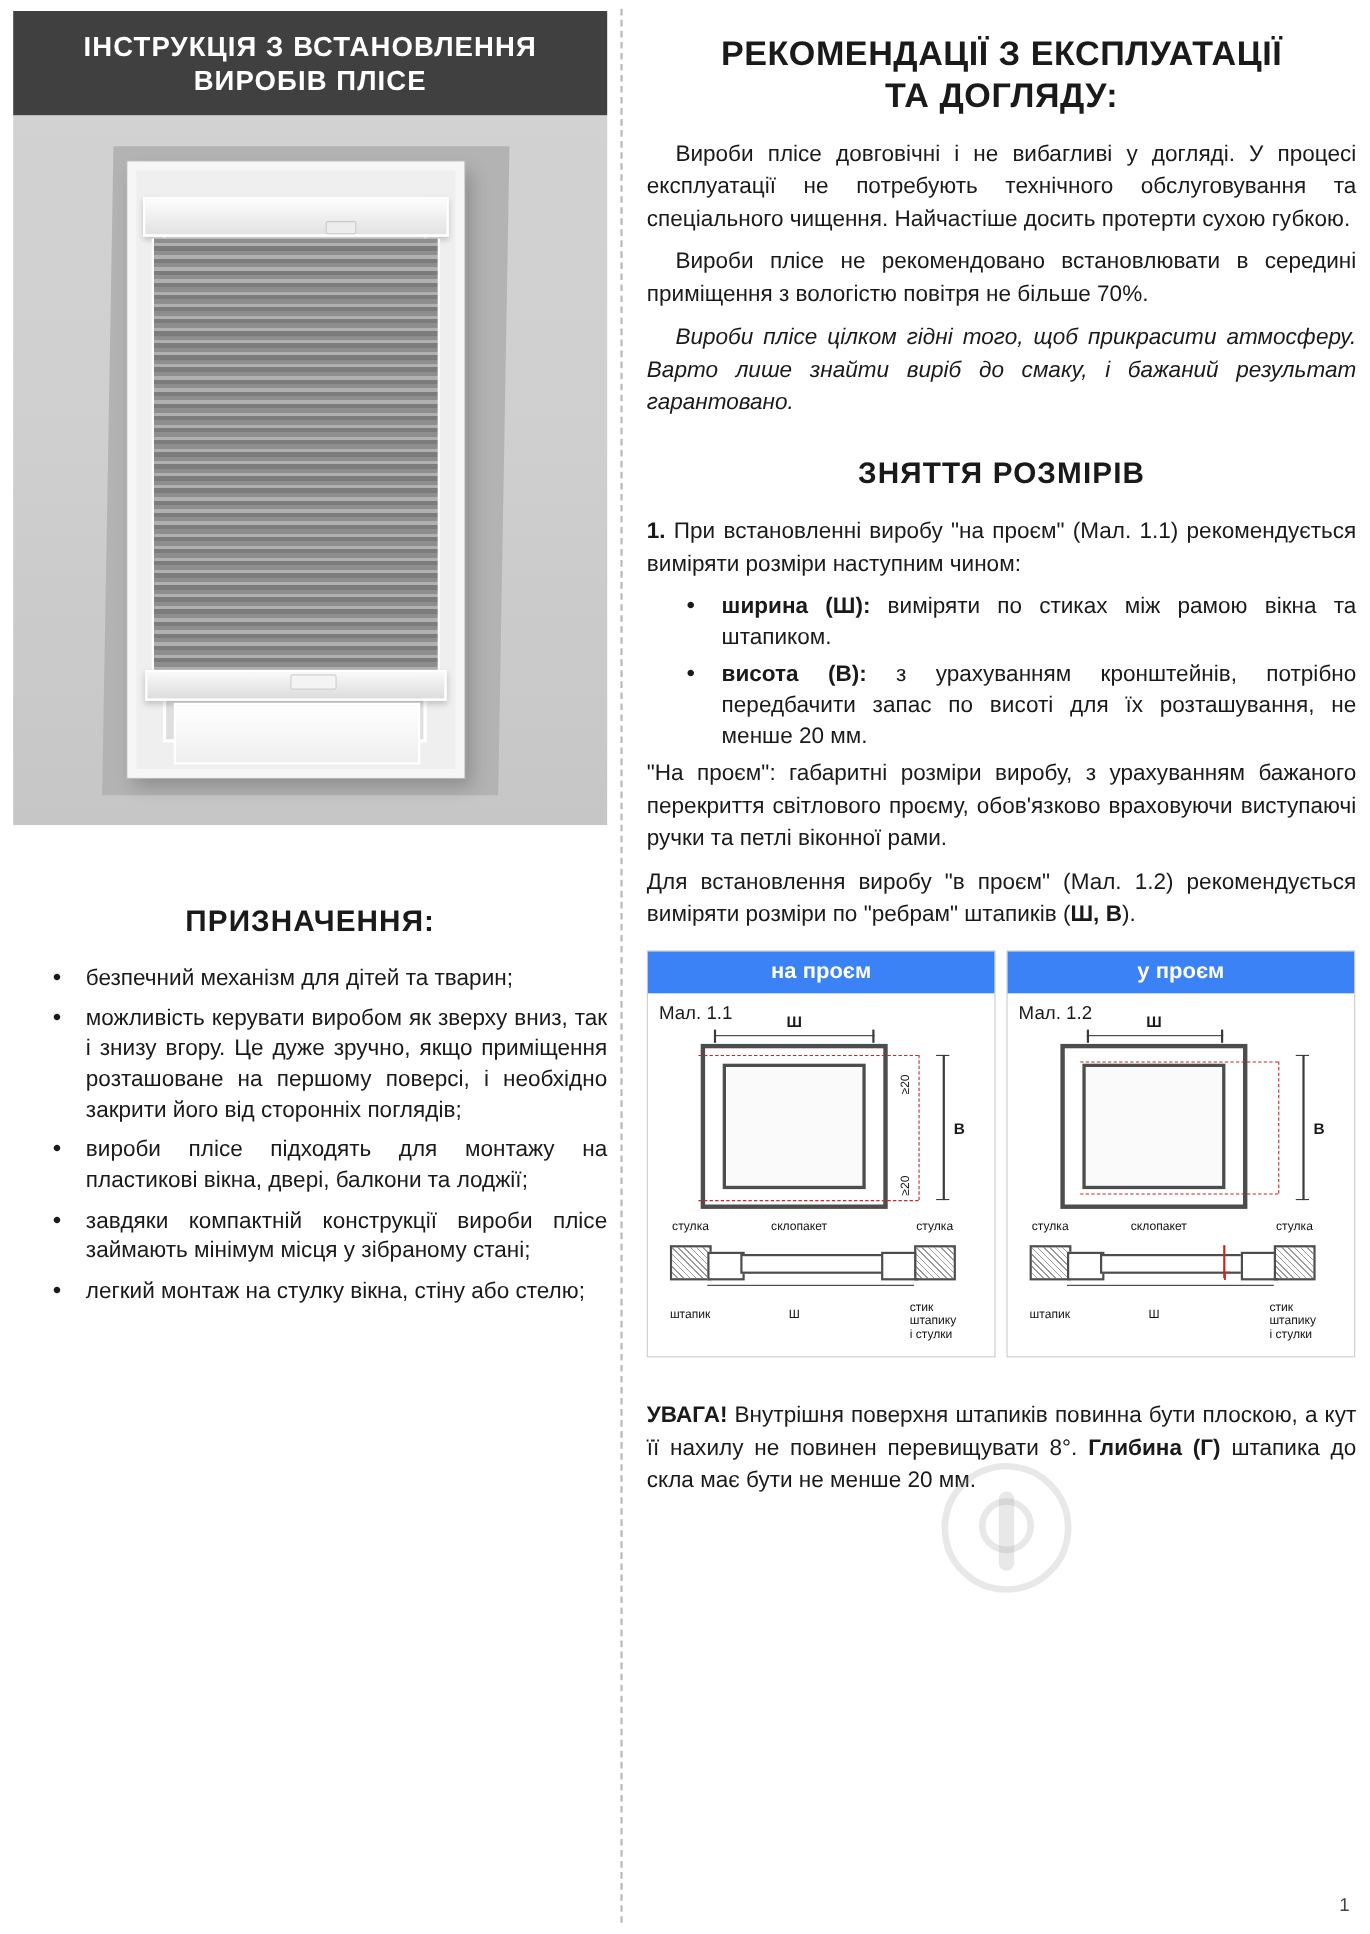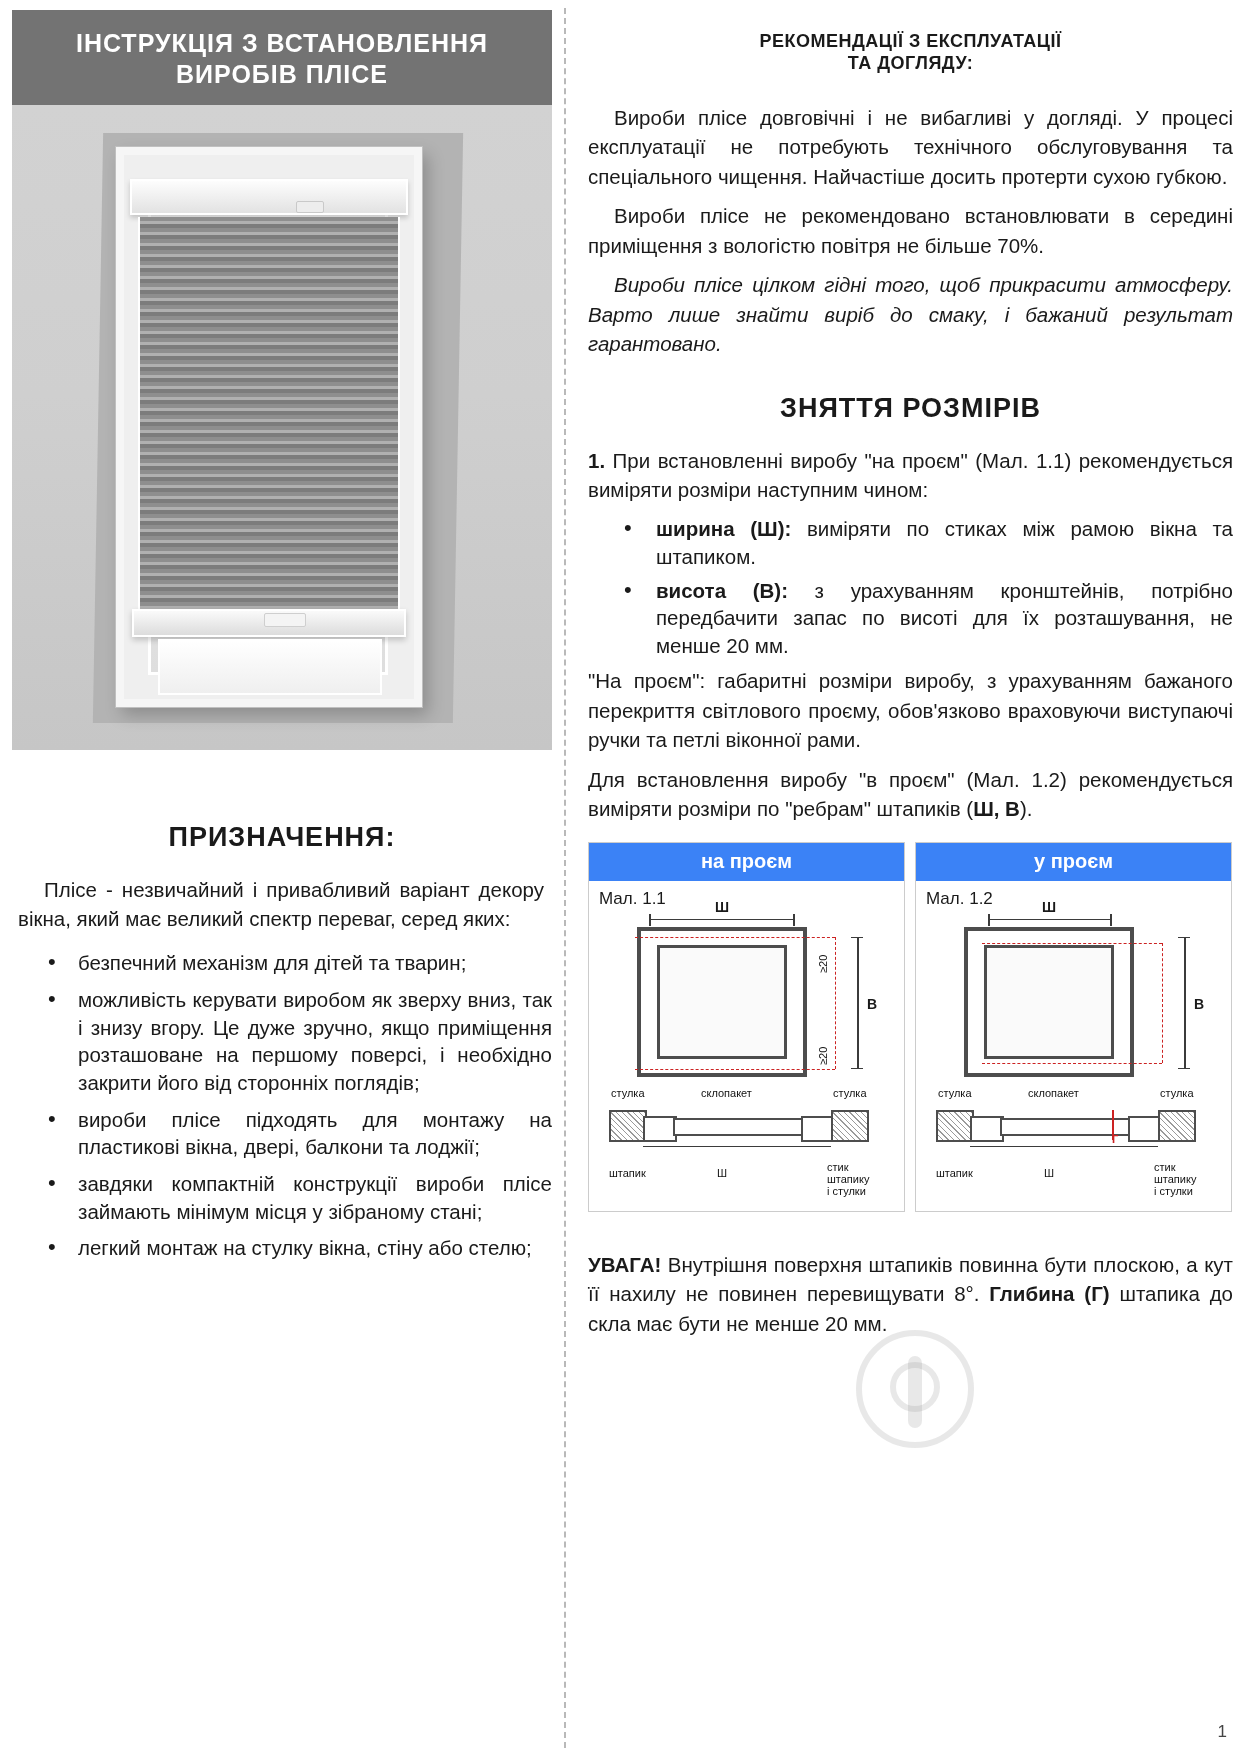--- a/index.html
+++ b/index.html
@@ -41,21 +41,21 @@
     position: absolute;
     left: 564px;
     top: 8px;
     width: 0;
     height: 1740px;
     border-left: 2px dashed #b9b9b9;
   }
 
   
   .header-bar {
-    background: #737373;
+    background: #404040;
     color: #ffffff;
     text-align: center;
     padding: 18px 10px 16px 10px;
     font-size: 25px;
     font-weight: bold;
     letter-spacing: 1px;
     line-height: 1.22;
     text-transform: uppercase;
   }
   .header-bar .line2 { display: block; }
@@ -236,26 +236,26 @@
     content: "•";
     position: absolute;
     left: 36px;
     top: -2px;
     font-size: 22px;
   }
 
   
   .r-title {
     text-align: center;
-    font-size: 18px;
+    font-size: 31px;
     font-weight: bold;
     line-height: 1.24;
     text-transform: uppercase;
     letter-spacing: 0.5px;
-    margin: 20px 0 28px 0;
+    margin: 20px 0 18px 0;
   }
   .r-title .l2 { display:block; }
   .r-para {
     font-size: 20.5px;
     line-height: 1.44;
     text-align: justify;
     margin: 0 0 10px 0;
   }
   .r-para.indent { text-indent: 26px; }
   .r-para.italic { font-style: italic; }
@@ -459,21 +459,20 @@
       <div class="pleat-head"></div>
       <div class="handle"></div>
       <div class="pleats"></div>
       <div class="pleat-bottom"></div>
       <div class="handle2"></div>
       <div class="opening"></div>
     </div>
 
     <div class="section-title">ПРИЗНАЧЕННЯ:</div>
 
-    <p class="para indent">Пліcе - незвичайний і привабливий варіант декору вікна, який має великий спектр переваг, серед яких:</p>
 
     <ul class="bullets">
       <li>безпечний механізм для дітей та тварин;</li>
       <li>можливість керувати виробом як зверху вниз, так і знизу вгору. Це дуже зручно, якщо приміщення розташоване на першому поверсі, і необхідно закрити його від сторонніх поглядів;</li>
       <li>вироби пліcе підходять для монтажу на пластикові вікна, двері, балкони та лоджії;</li>
       <li>завдяки компактній конструкції вироби пліcе займають мінімум місця у зібраному стані;</li>
       <li>легкий монтаж на стулку вікна, стіну або стелю;</li>
     </ul>
   </div>
 

